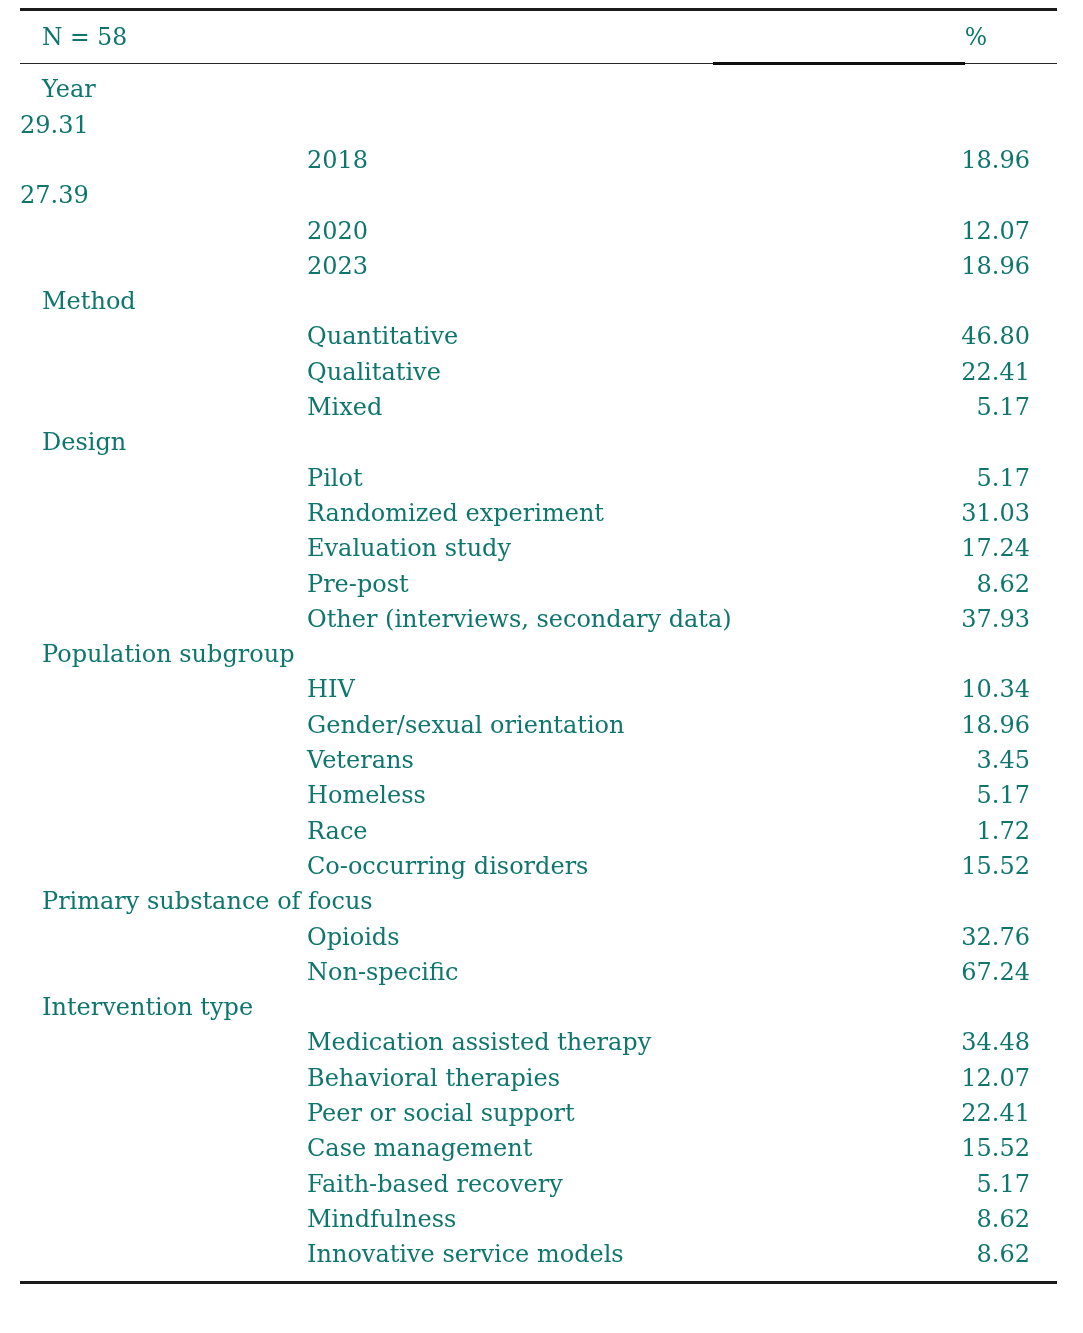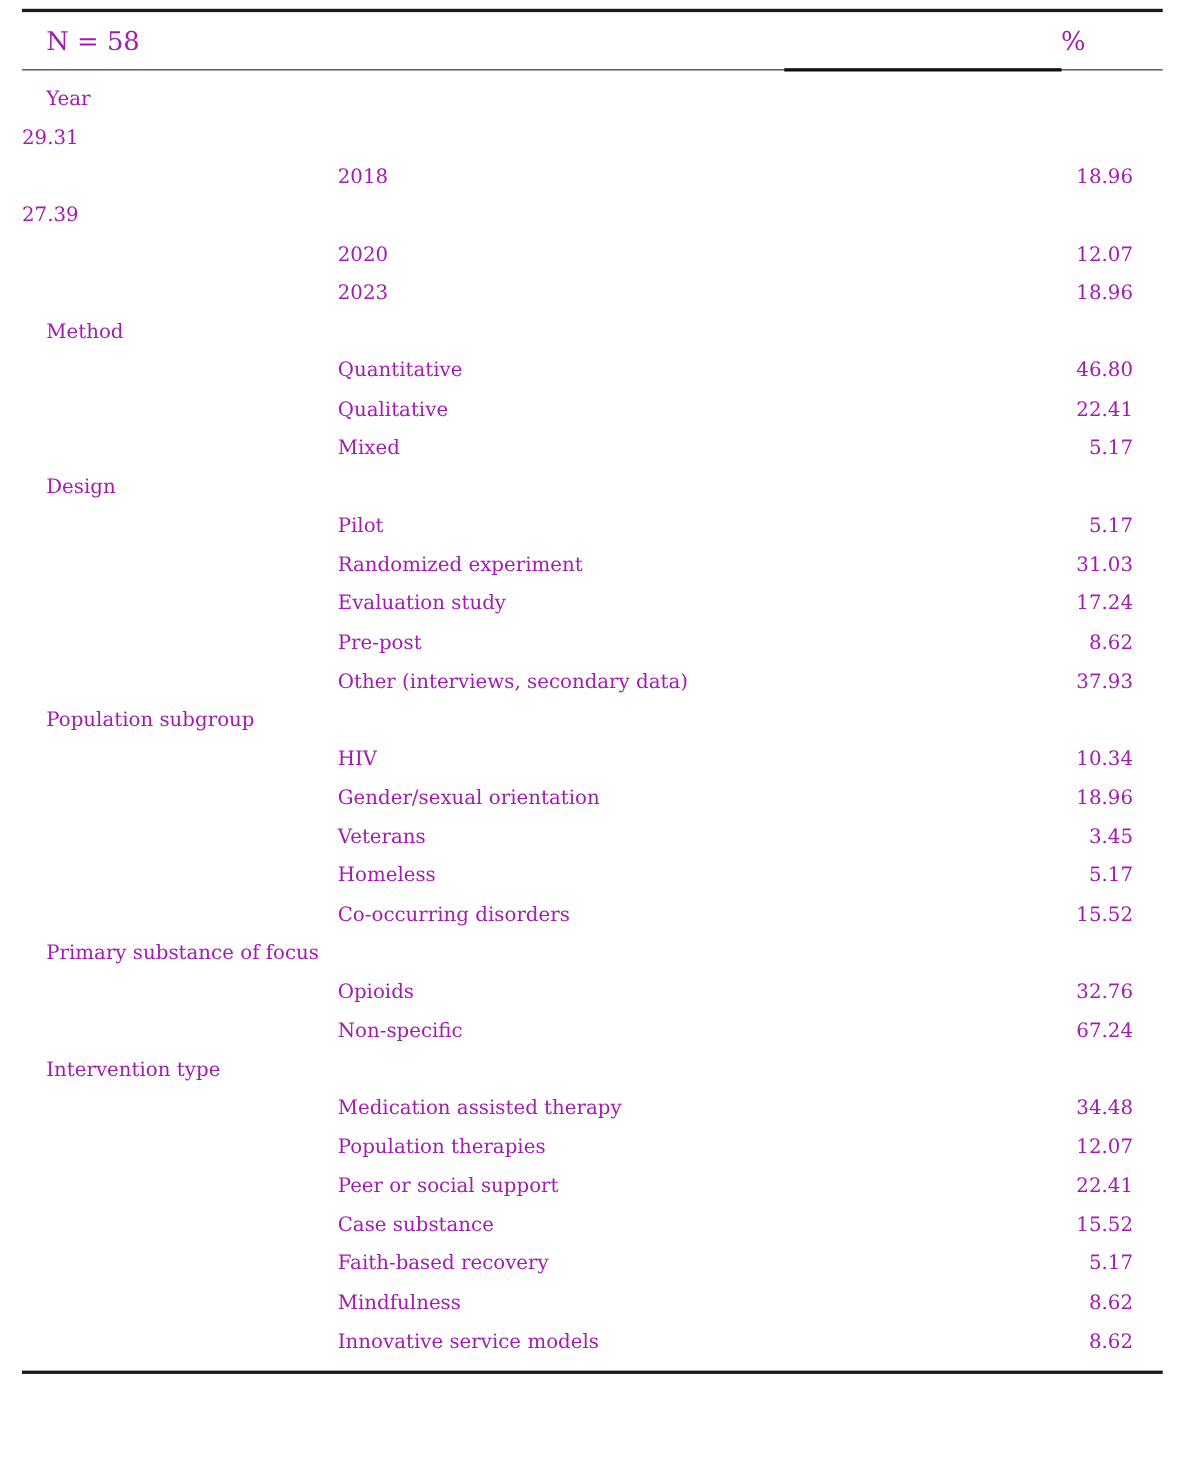--- a/index.html
+++ b/index.html
@@ -6,21 +6,21 @@
     margin: 0;
     padding: 0;
     background: #ffffff;
   }
   .sheet {
     position: relative;
     width: 1083px;
     height: 1333px;
     background: #ffffff;
     font-family: "DejaVu Serif", "Liberation Serif", serif;
-    color: #a21caf;
+    color: #0f766e;
     overflow: hidden;
   }
   .tbl {
     position: absolute;
     left: 20px;
     top: 8px;
     width: 1037px;
   }
   .rule {
     background: #1b1b1b;
@@ -51,21 +51,21 @@
   .header-row .pct-cell { padding-right: 70px; }
   .tbody {
     padding: 8px 0 9px 0;
   }
   .row {
     display: flex;
     justify-content: space-between;
     align-items: baseline;
     height: 35.3px;
     line-height: 35.3px;
-    font-size: 18px;
+    font-size: 24px;
     white-space: nowrap;
   }
   .row .label { padding-left: 287px; }
   .row.section .label { padding-left: 22px; }
   .row .value { padding-right: 27px; }
 </style>
 </head>
 <body>
 
 <div class="sheet">
@@ -159,20 +159,24 @@
         </div>
         <div class="row">
           <span class="label">Veterans</span>
           <span class="value">3.45</span>
         </div>
         <div class="row">
           <span class="label">Homeless</span>
           <span class="value">5.17</span>
         </div>
         <div class="row">
+          <span class="label">Race</span>
+          <span class="value">1.72</span>
+        </div>
+        <div class="row">
           <span class="label">Co-occurring disorders</span>
           <span class="value">15.52</span>
         </div>
         <div class="row section">
           <span class="label">Primary substance of focus</span>
           <span class="value"></span>
         </div>
         <div class="row">
           <span class="label">Opioids</span>
           <span class="value">32.76</span>
@@ -183,29 +187,29 @@
         </div>
         <div class="row section">
           <span class="label">Intervention type</span>
           <span class="value"></span>
         </div>
         <div class="row">
           <span class="label">Medication assisted therapy</span>
           <span class="value">34.48</span>
         </div>
         <div class="row">
-          <span class="label">Population therapies</span>
+          <span class="label">Behavioral therapies</span>
           <span class="value">12.07</span>
         </div>
         <div class="row">
           <span class="label">Peer or social support</span>
           <span class="value">22.41</span>
         </div>
         <div class="row">
-          <span class="label">Case substance</span>
+          <span class="label">Case management</span>
           <span class="value">15.52</span>
         </div>
         <div class="row">
           <span class="label">Faith-based recovery</span>
           <span class="value">5.17</span>
         </div>
         <div class="row">
           <span class="label">Mindfulness</span>
           <span class="value">8.62</span>
         </div>

